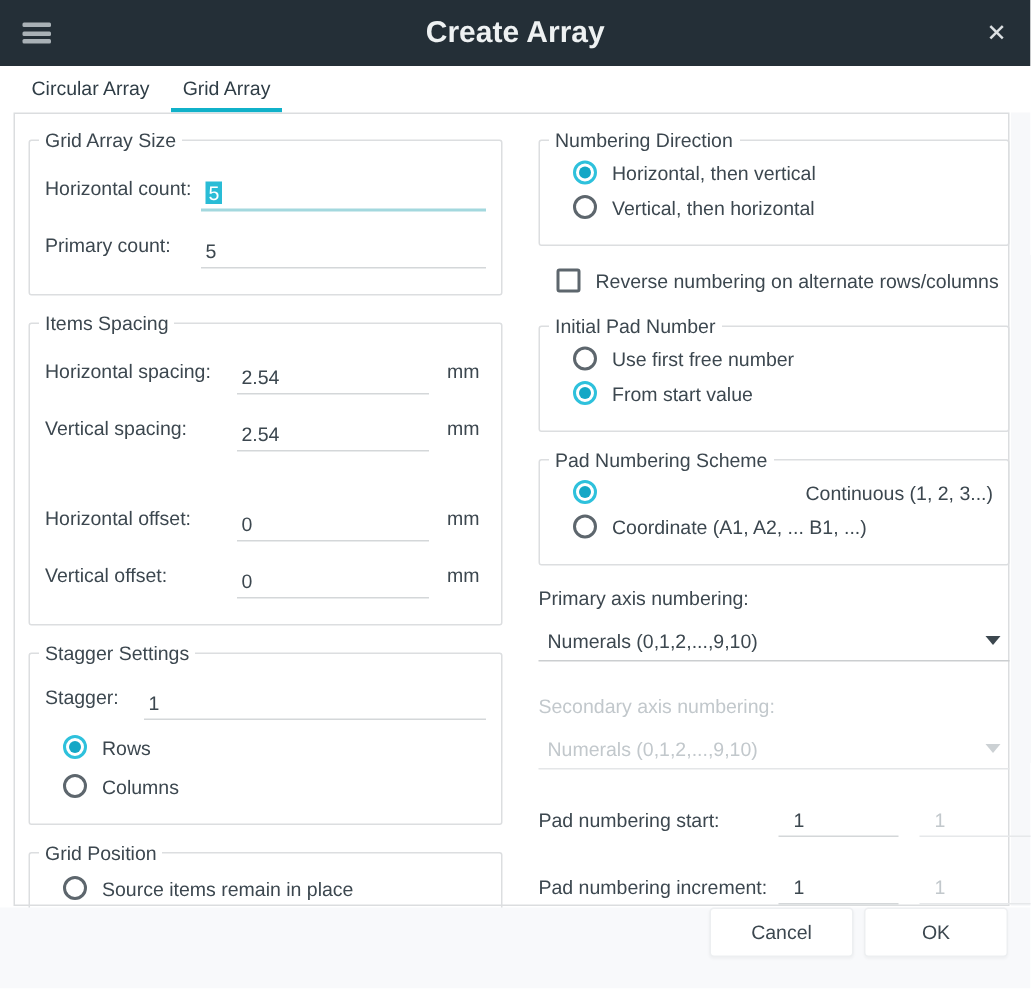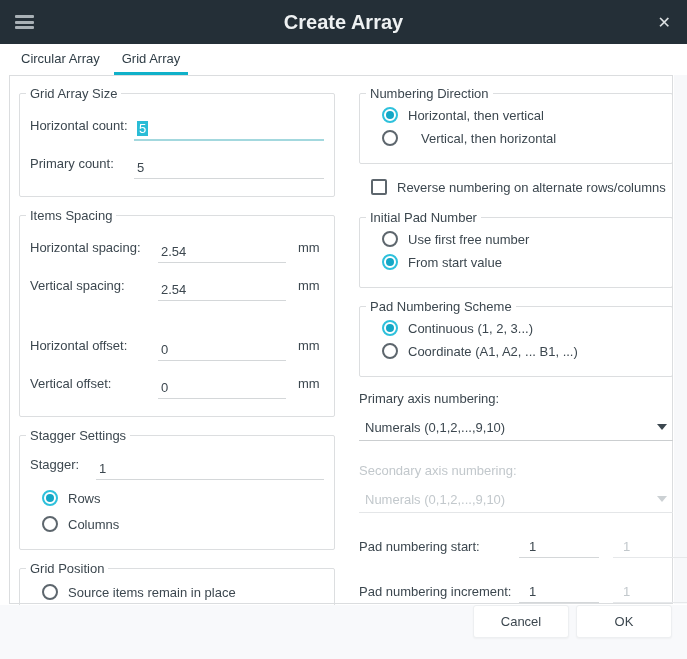--- a/index.html
+++ b/index.html
@@ -179,21 +179,21 @@
   </div>
 
   <div class="col col-right">
 
     <fieldset>
       <legend>Numbering Direction</legend>
       <div class="option" style="margin-top:4px;">
         <span class="radio selected"></span>
         <span class="txt">Horizontal, then vertical</span>
       </div>
-      <div class="option" style="margin-top:7px;gap:13px;">
+      <div class="option" style="margin-top:7px;">
         <span class="radio"></span>
         <span class="txt">Vertical, then horizontal</span>
       </div>
     </fieldset>
 
     <div class="check-row">
       <span class="checkbox"></span>
       <span class="txt">Reverse numbering on alternate rows/columns</span>
     </div>
 
@@ -204,21 +204,21 @@
         <span class="txt">Use first free number</span>
       </div>
       <div class="option" style="margin-top:7px;">
         <span class="radio selected"></span>
         <span class="txt">From start value</span>
       </div>
     </fieldset>
 
     <fieldset>
       <legend>Pad Numbering Scheme</legend>
-      <div class="option" style="margin-top:4px;">
+      <div class="option" style="margin-top:4px;justify-content:space-between;">
         <span class="radio selected"></span>
         <span class="txt">Continuous (1, 2, 3...)</span>
       </div>
       <div class="option" style="margin-top:7px;">
         <span class="radio"></span>
         <span class="txt">Coordinate (A1, A2, ... B1, ...)</span>
       </div>
     </fieldset>
 
     <div class="axis-label">Primary axis numbering:</div>

